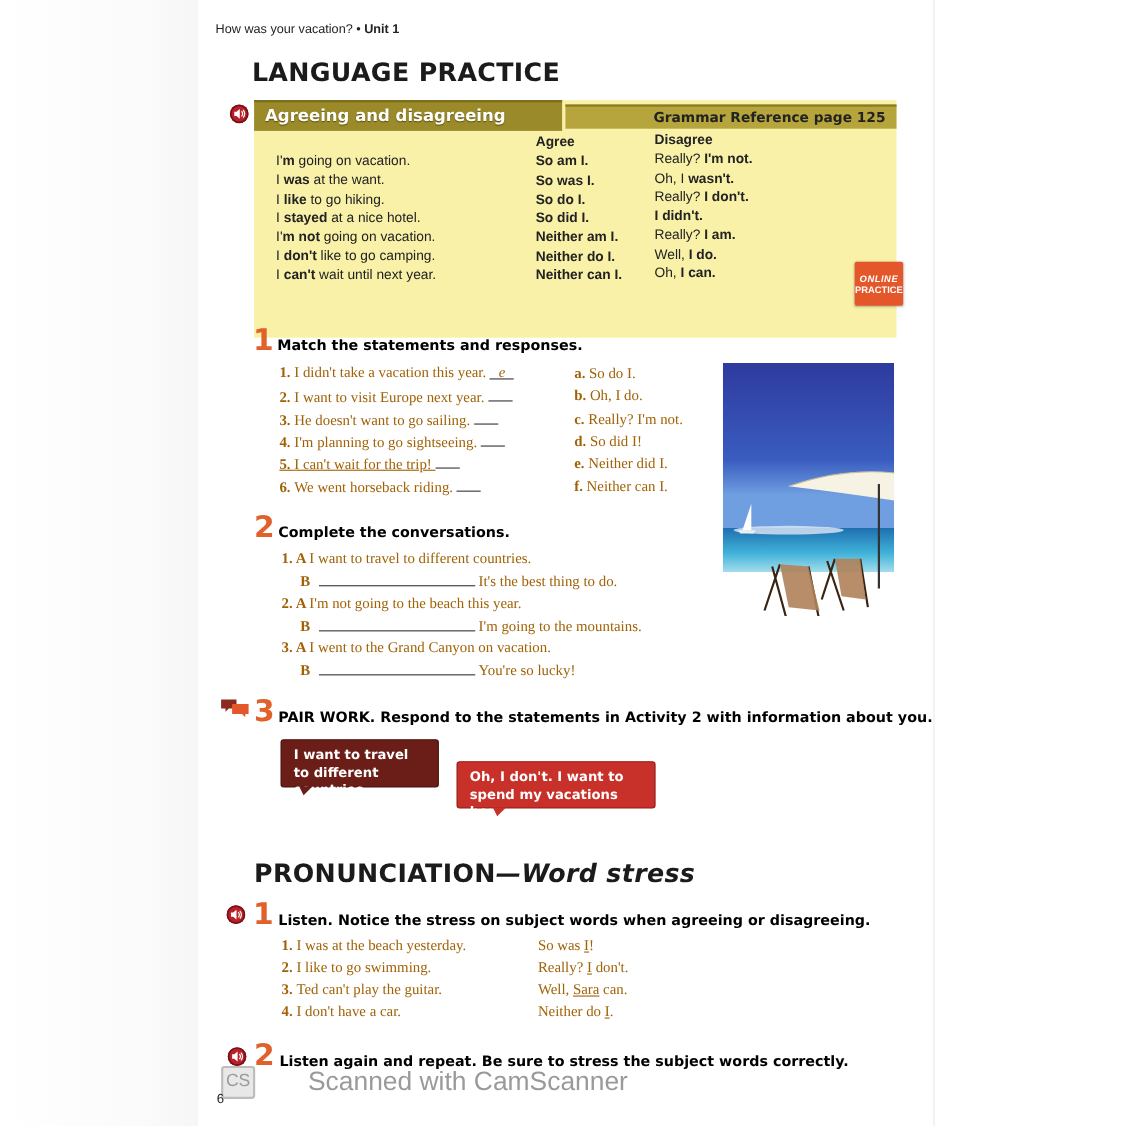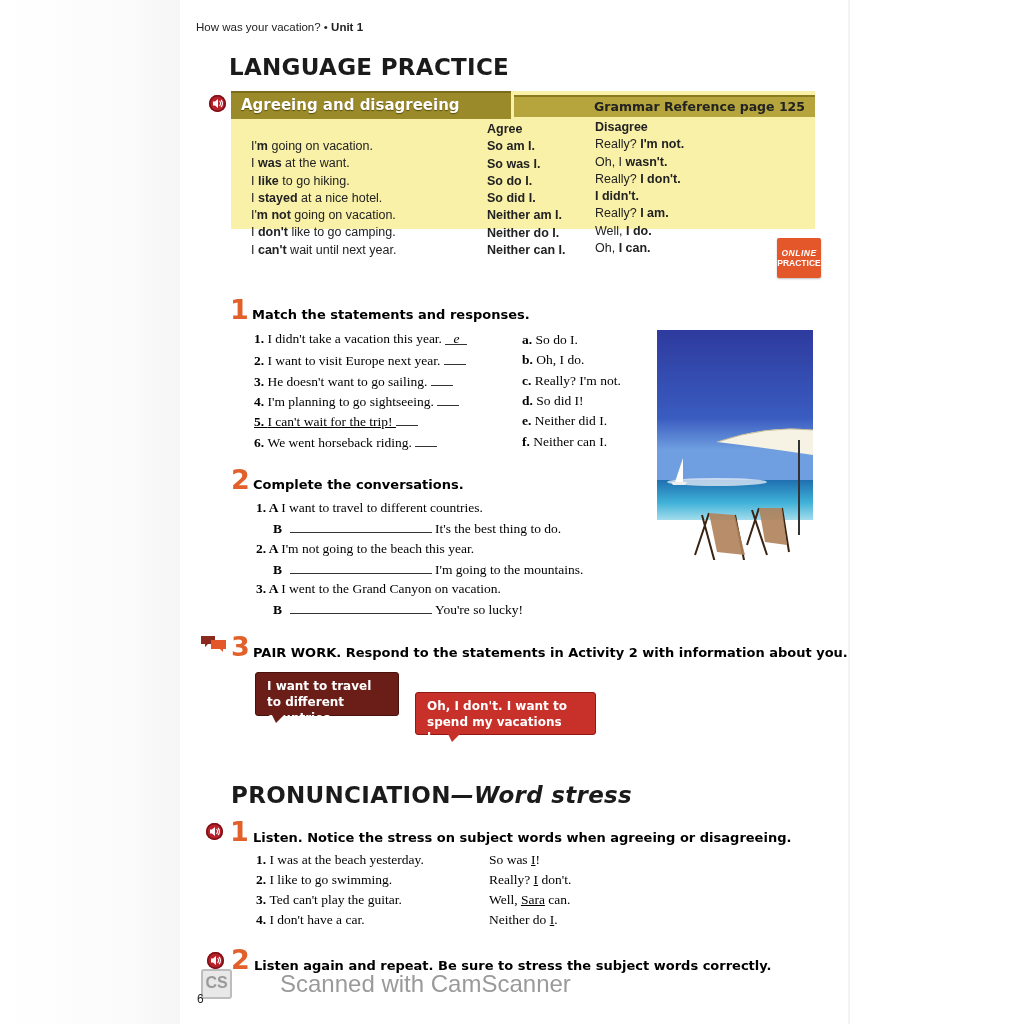--- a/index.html
+++ b/index.html
@@ -25,21 +25,21 @@
     font-size: 23px; letter-spacing: 0.3px; color: #1b1b1b;
   }
   .section-title i { font-weight: bold; font-style: italic; }
 
   .speaker {
     position: absolute; width: 17px; height: 17px; border-radius: 50%;
     background: #b8202a; box-shadow: inset 0 0 0 1.5px #7a1017;
   }
   .speaker svg { position: absolute; left: 2px; top: 2px; }
 
-  .grammar-box { left: 231px; top: 91px; width: 584px; height: 138px; background: #f9f1a8; }
+  .grammar-box { left: 231px; top: 91px; width: 584px; height: 216px; background: #f9f1a8; }
   .gb-left-tab {
     position: absolute; left: 0; top: 0; width: 280px; height: 26px;
     background: #9a8a2a; border-top: 2px solid #7a6c18;
   }
   .gb-left-tab span {
     position: absolute; left: 10px; top: 3px; color: #fff; font-size: 15px;
     font-weight: bold; text-shadow: 0 1px 1px #5a4d0b;
     font-family: "DejaVu Sans", sans-serif;
   }
   .gb-right-tab {
@@ -63,21 +63,21 @@
     padding-top: 10px; box-sizing: border-box;
   }
   .online-practice .l1 { font-style: italic; letter-spacing: 0.5px; }
 
   .ex-num {
     font-family: "DejaVu Sans", sans-serif; font-weight: bold;
     font-size: 27px; color: #e2612b; line-height: 27px;
   }
   .ex-instr { font-size: 13px; font-weight: bold; color: #000000; font-family: "DejaVu Sans", sans-serif; }
 
-  .serif { font-family: "Liberation Serif", serif; font-size: 13.5px; color: #000000; }
+  .serif { font-family: "Liberation Serif", serif; font-size: 13.5px; color: #a16207; }
   .list-row { position: absolute; white-space: nowrap; }
   .blank {
     display: inline-block; border-bottom: 1px solid #333; width: 22px; height: 13px;
     vertical-align: baseline; text-align: center; font-style: italic;
   }
   .long-blank { display: inline-block; border-bottom: 1px solid #333; width: 142px; height: 12px; margin-right: 3px; }
 
   .beach-photo {
     left: 657px; top: 330px; width: 156px; height: 230px; overflow: hidden;
   }
@@ -96,21 +96,21 @@
   .u { text-decoration: underline; }
 
   .watermark {
     left: 201px; top: 970px; color: #9a9a9a; font-size: 24px;
     font-family: "Liberation Sans", sans-serif;
     margin-left: 40px;
   }
   .cs-logo {
     left: 201px; top: 969px; width: 31px; height: 30px; border-radius: 3px;
     background: #e8e8e8; border: 2px solid #bdbdbd; box-sizing: border-box;
-    color: #9a9a9a; font-weight: bold; font-size: 16px; text-align: center; line-height: 24px;
+    color: #9a9a9a; font-weight: normal; font-size: 16px; text-align: center; line-height: 24px;
   }
   .page-number { left: 197px; top: 992px; font-size: 12px; color: #222; }
 </style>
 </head>
 <body>
 
 <div class="page-shade"></div>
 <div class="page-edge"></div>
 
 <div class="abs running-head">

